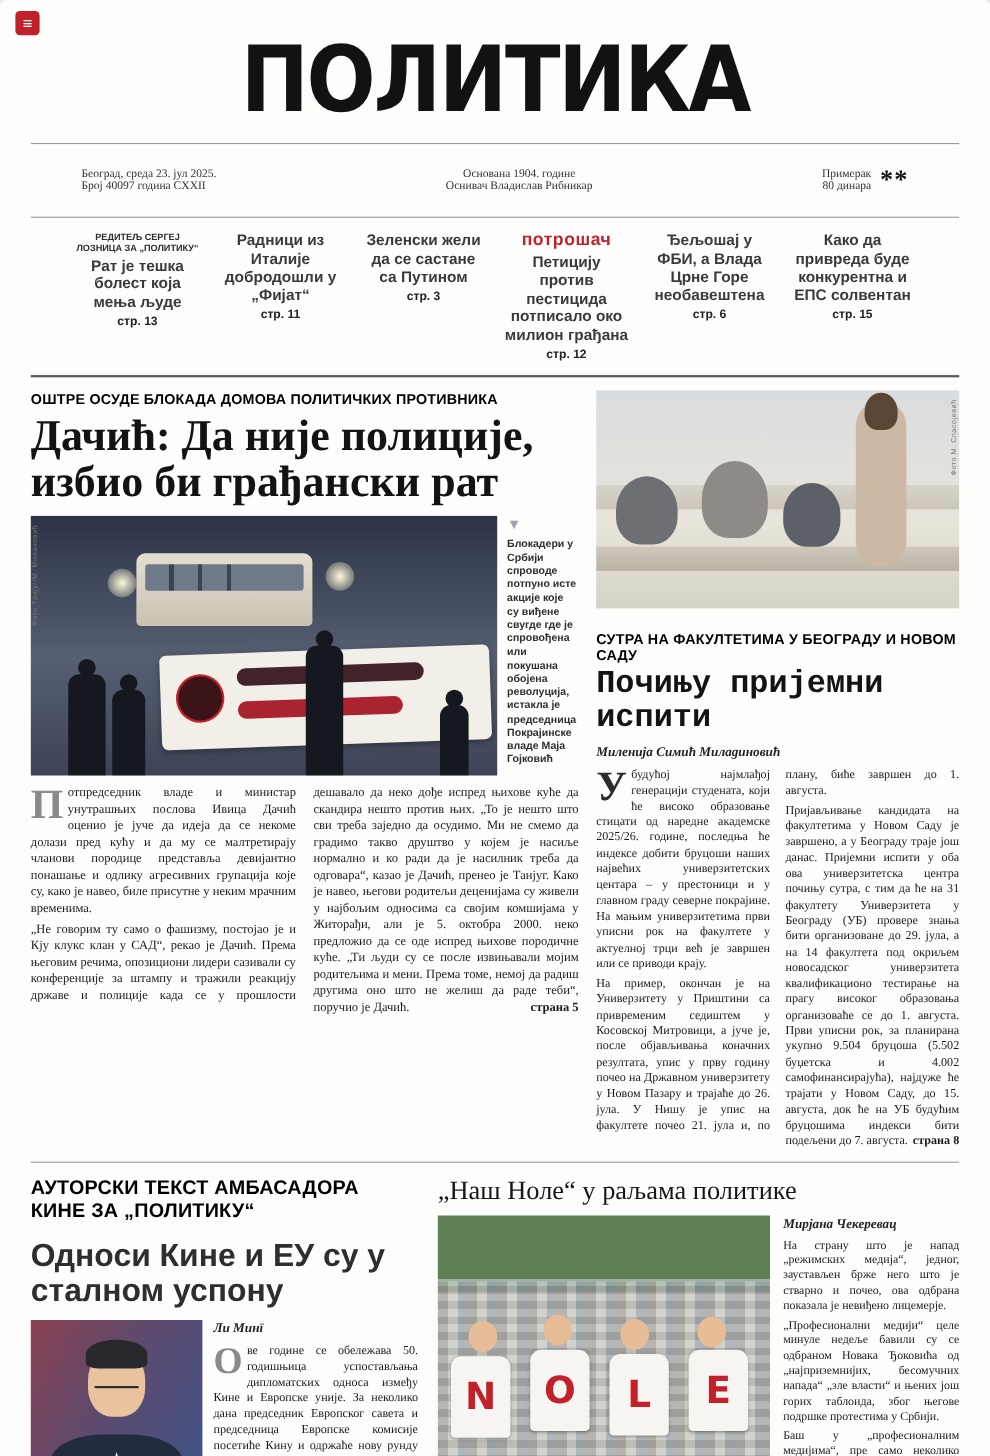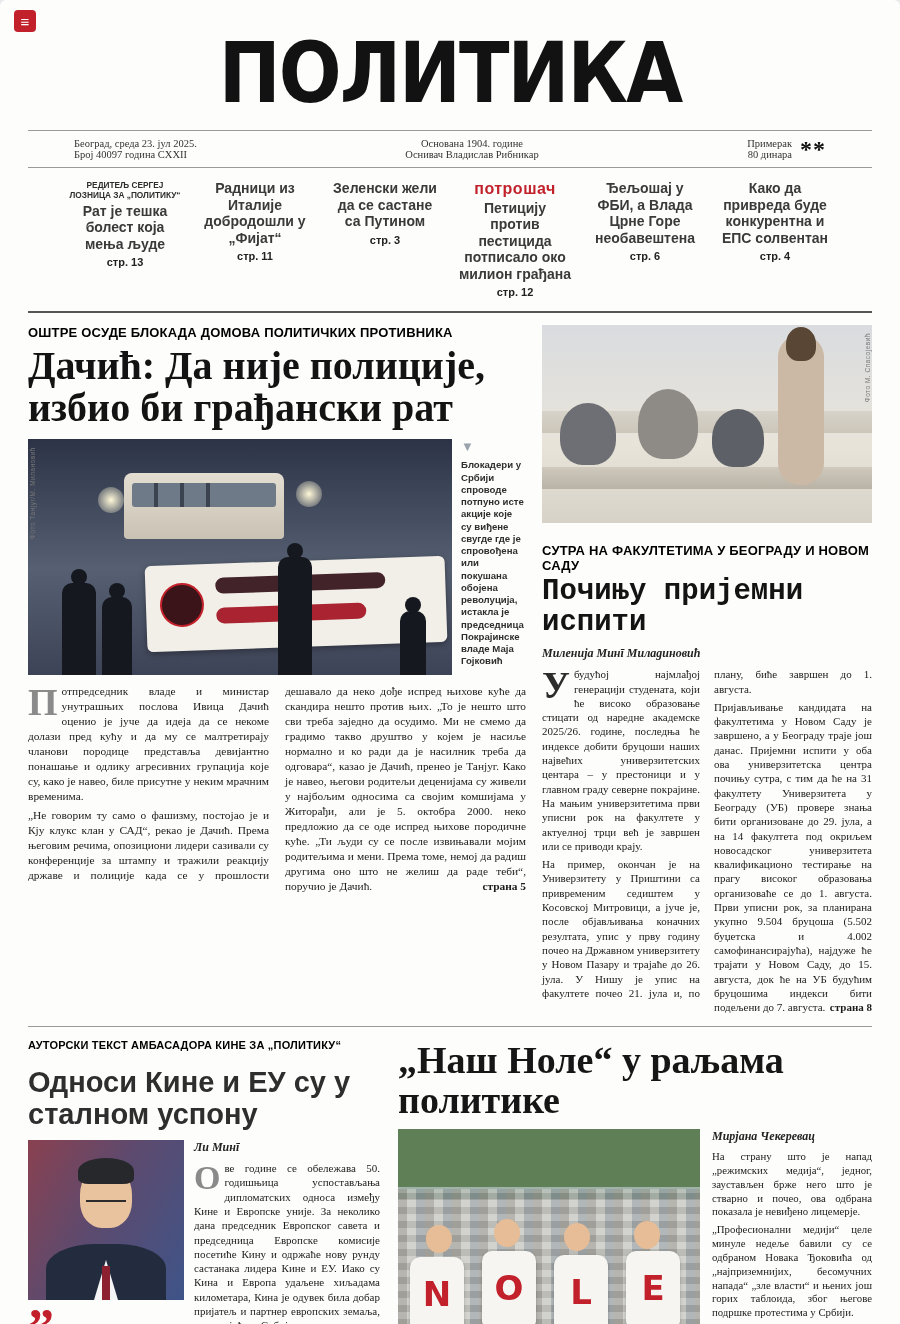--- a/index.html
+++ b/index.html
@@ -2,21 +2,21 @@
 <html lang="sr"><head>
 <meta charset="utf-8">
 <style>
   * { box-sizing: border-box; }
   body { margin:0; background:#e7e9eb; font-family:"Liberation Sans",sans-serif; color:#1d1d1d; }
   .page { width:900px; min-height:1324px; margin:0 auto; background:#fdfdfc; position:relative; padding:10px 28px 18px; border-radius:6px; }
 
   
   .menu-btn { position:absolute; top:10px; left:14px; width:22px; height:22px; background:#c2212b; border-radius:4px; color:#fff; display:flex; align-items:center; justify-content:center; font-size:15px; font-weight:bold; cursor:pointer; }
   .logo { text-align:center; font-family:"DejaVu Sans",sans-serif; font-weight:900; font-size:74px; letter-spacing:-2px; line-height:1; margin:26px 0 20px; transform:scaleY(1.12); color:#121212; }
-  .dateline { border-top:1px solid #9a9a9a; border-bottom:1px solid #9a9a9a; display:flex; justify-content:space-between; align-items:center; padding:7px 46px; font-family:"Liberation Serif",serif; font-size:10.5px; color:#333; }
+  .dateline { border-top:1px solid #9a9a9a; border-bottom:1px solid #9a9a9a; display:flex; justify-content:space-between; align-items:center; padding:22px 46px; font-family:"Liberation Serif",serif; font-size:10.5px; color:#333; }
   .dateline .c { text-align:center; }
   .dateline .r { text-align:right; display:flex; align-items:center; gap:8px; }
   .stars { font-size:24px; font-weight:bold; letter-spacing:1px; color:#111; line-height:.6; }
 
   
   .teasers { display:flex; gap:16px; padding:12px 40px 12px; border-bottom:2px solid #555; }
   .teaser { flex:1; text-align:center; font-weight:bold; font-size:14px; line-height:1.18; color:#3a3a3a; }
   .teaser .tkick { font-size:8.3px; color:#2d2d2d; line-height:1.25; margin-bottom:2px; }
   .teaser .brand { color:#c2212b; font-size:16px; letter-spacing:.5px; margin-bottom:1px; }
   .teaser .pg { font-size:11px; color:#222; margin-top:4px; }
@@ -69,21 +69,21 @@
   .amb-hair { position:absolute; left:50px; top:18px; width:56px; height:26px; background:#27282c; border-radius:50% 50% 20% 20%; }
   .amb-glasses { position:absolute; left:58px; top:52px; width:40px; height:10px; border-bottom:2px solid #2c2c2c; }
   .amb-suit { position:absolute; left:18px; bottom:-6px; width:120px; height:62px; background:#232c3e; border-radius:40% 40% 0 0; }
   .amb-shirt { position:absolute; left:66px; bottom:0; width:24px; height:40px; background:#f5f5f5; clip-path:polygon(50% 0,0 100%,100% 100%); }
   .amb-tie { position:absolute; left:74px; bottom:0; width:8px; height:34px; background:#8c2030; }
   .quote-marks { color:#c2212b; font-family:"Liberation Serif",serif; font-size:52px; line-height:.7; font-weight:bold; margin:10px 0 2px; }
   .china-text { flex:1; min-width:0; }
   .china-body { font-size:11px; line-height:1.3; }
 
   .nole-col { flex:1; min-width:0; }
-  .nole-headline { font-family:"Liberation Serif",serif; font-weight:bold; font-size:38px; line-height:1.05; color:#161616; margin:2px 0 8px; }
+  .nole-headline { font-family:"Liberation Serif",serif; font-weight:normal; font-size:24px; line-height:1.05; color:#161616; margin:2px 0 8px; }
   .nole-content { display:flex; gap:12px; }
   .nole-photo { width:302px; height:274px; flex:none; position:relative; overflow:hidden;
      background:linear-gradient(#5f7f57 0 58px, #9fb3a8 58px 70px, #cfd3cf 70px 100%); }
   .crowd { position:absolute; left:0; right:0; top:60px; bottom:0;
      background:repeating-linear-gradient(90deg, rgba(120,110,100,.35) 0 9px, rgba(200,195,188,.35) 9px 18px, rgba(90,100,115,.3) 18px 27px),
                 repeating-linear-gradient(0deg, rgba(255,255,255,.18) 0 7px, rgba(70,65,60,.18) 7px 14px); }
   .shirt { position:absolute; width:54px; height:74px; background:#f6f5f2; border-radius:10px 10px 4px 4px; display:flex; align-items:center; justify-content:center; box-shadow:0 1px 3px rgba(0,0,0,.25); }
   .shirt span { color:#c2212b; font-weight:900; font-size:34px; font-family:"DejaVu Sans",sans-serif; }
   .head { position:absolute; width:26px; height:28px; background:#e6bd97; border-radius:50%; }
   .nole-text { flex:1; min-width:0; }
@@ -133,21 +133,21 @@
       <div class="brand">потрошач</div>
       <div>Петицију против пестицида потписало око милион грађана</div>
       <div class="pg">стр. 12</div>
     </div>
     <div class="teaser">
       <div>Ђељошај у ФБИ, а Влада Црне Горе необавештена</div>
       <div class="pg">стр. 6</div>
     </div>
     <div class="teaser">
       <div>Како да привреда буде конкурентна и ЕПС солвентан</div>
-      <div class="pg">стр. 4</div>
+      <div class="pg">стр. 15</div>
     </div>
   </div>
 
   <div class="top-row">
 
     <div class="lead-col">
       <div class="kicker">ОШТРЕ ОСУДЕ БЛОКАДА ДОМОВА ПОЛИТИЧКИХ ПРОТИВНИКА</div>
       <div class="lead-headline">Дачић: Да није полиције, избио би грађански рат</div>
       <div class="lead-photo-row">
         <div class="lead-photo">
@@ -183,35 +183,35 @@
         <div class="desk" style="bottom:90px;opacity:.6;"></div>
         <div class="blob" style="left:18px;top:78px;width:56px;height:62px;background:#6e6f74;"></div>
         <div class="blob" style="left:96px;top:64px;width:60px;height:70px;background:#8e8a85;"></div>
         <div class="blob" style="left:170px;top:84px;width:52px;height:58px;background:#5d6066;"></div>
         <div class="blob" style="left:236px;top:10px;width:46px;height:150px;background:#cbb9a6;border-radius:22px;"></div>
         <div class="blob" style="left:244px;top:2px;width:30px;height:34px;background:#5a4634;"></div>
         <div class="vcred">Фото М. Спасојевић</div>
       </div>
       <div class="kicker adm-kicker">СУТРА НА ФАКУЛТЕТИМА У БЕОГРАДУ И НОВОМ САДУ</div>
       <div class="adm-headline">Почињу пријемни испити</div>
-      <div class="byline">Миленија Минг Миладиновић</div>
+      <div class="byline">Миленија Симић Миладиновић</div>
       <div class="adm-body body-text">
         <p><span class="dropcap dark">У</span><span>будућој најмлађој генерацији студената, који ће високо образовање стицати од наредне академске 2025/26. године, последња ће индексе добити бруцоши наших највећих универзитетских центара – у престоници и у главном граду северне покрајине. На мањим универзитетима први уписни рок на факултете у актуелној трци већ је завршен или се приводи крају.</span></p>
         <p>На пример, окончан је на Универзитету у Приштини са привременим седиштем у Косовској Митровици, а јуче је, после објављивања коначних резултата, упис у прву годину почео на Државном универзитету у Новом Пазару и трајаће до 26. јула. У Нишу је упис на факултете почео 21. јула и, по плану, биће завршен до 1. августа.</p>
         <p><span>Пријављивање кандидата на факултетима у Новом Саду је завршено, а у Београду траје још данас. Пријемни испити у оба ова универзитетска центра почињу сутра, с тим да ће на 31 факултету Универзитета у Београду (УБ) провере знања бити организоване до 29. јула, а на 14 факултета под окриљем новосадског универзитета квалификационо тестирање на прагу високог образовања организоваће се до 1. августа. Први уписни рок, за планирана укупно 9.504 бруцоша (5.502 буџетска и 4.002 самофинансирајућа), најдуже ће трајати у Новом Саду, до 15. августа, док ће на УБ будућим бруцошима индекси бити подељени до 7. августа.</span><span class="pageref">страна 8</span></p>
       </div>
     </div>
   </div>
 
   <hr class="rule">
 
   <div class="mid-row">
 
     <div class="china-col">
-      <div class="kicker" style="font-size:11px;">АУТОРСКИ ТЕКСТ АМБАСАДОРА КИНЕ ЗА „ПОЛИТИКУ“</div>
+      <div class="kicker" style="font-size:18px;">АУТОРСКИ ТЕКСТ АМБАСАДОРА КИНЕ ЗА „ПОЛИТИКУ“</div>
       <div class="china-headline">Односи Кине и ЕУ су у сталном успону</div>
       <div class="china-content">
         <div class="china-left">
           <div class="china-photo">
             <div class="amb-suit"></div>
             <div class="amb-shirt"></div>
             <div class="amb-tie"></div>
             <div class="amb-head"></div>
             <div class="amb-hair"></div>
             <div class="amb-glasses"></div>

